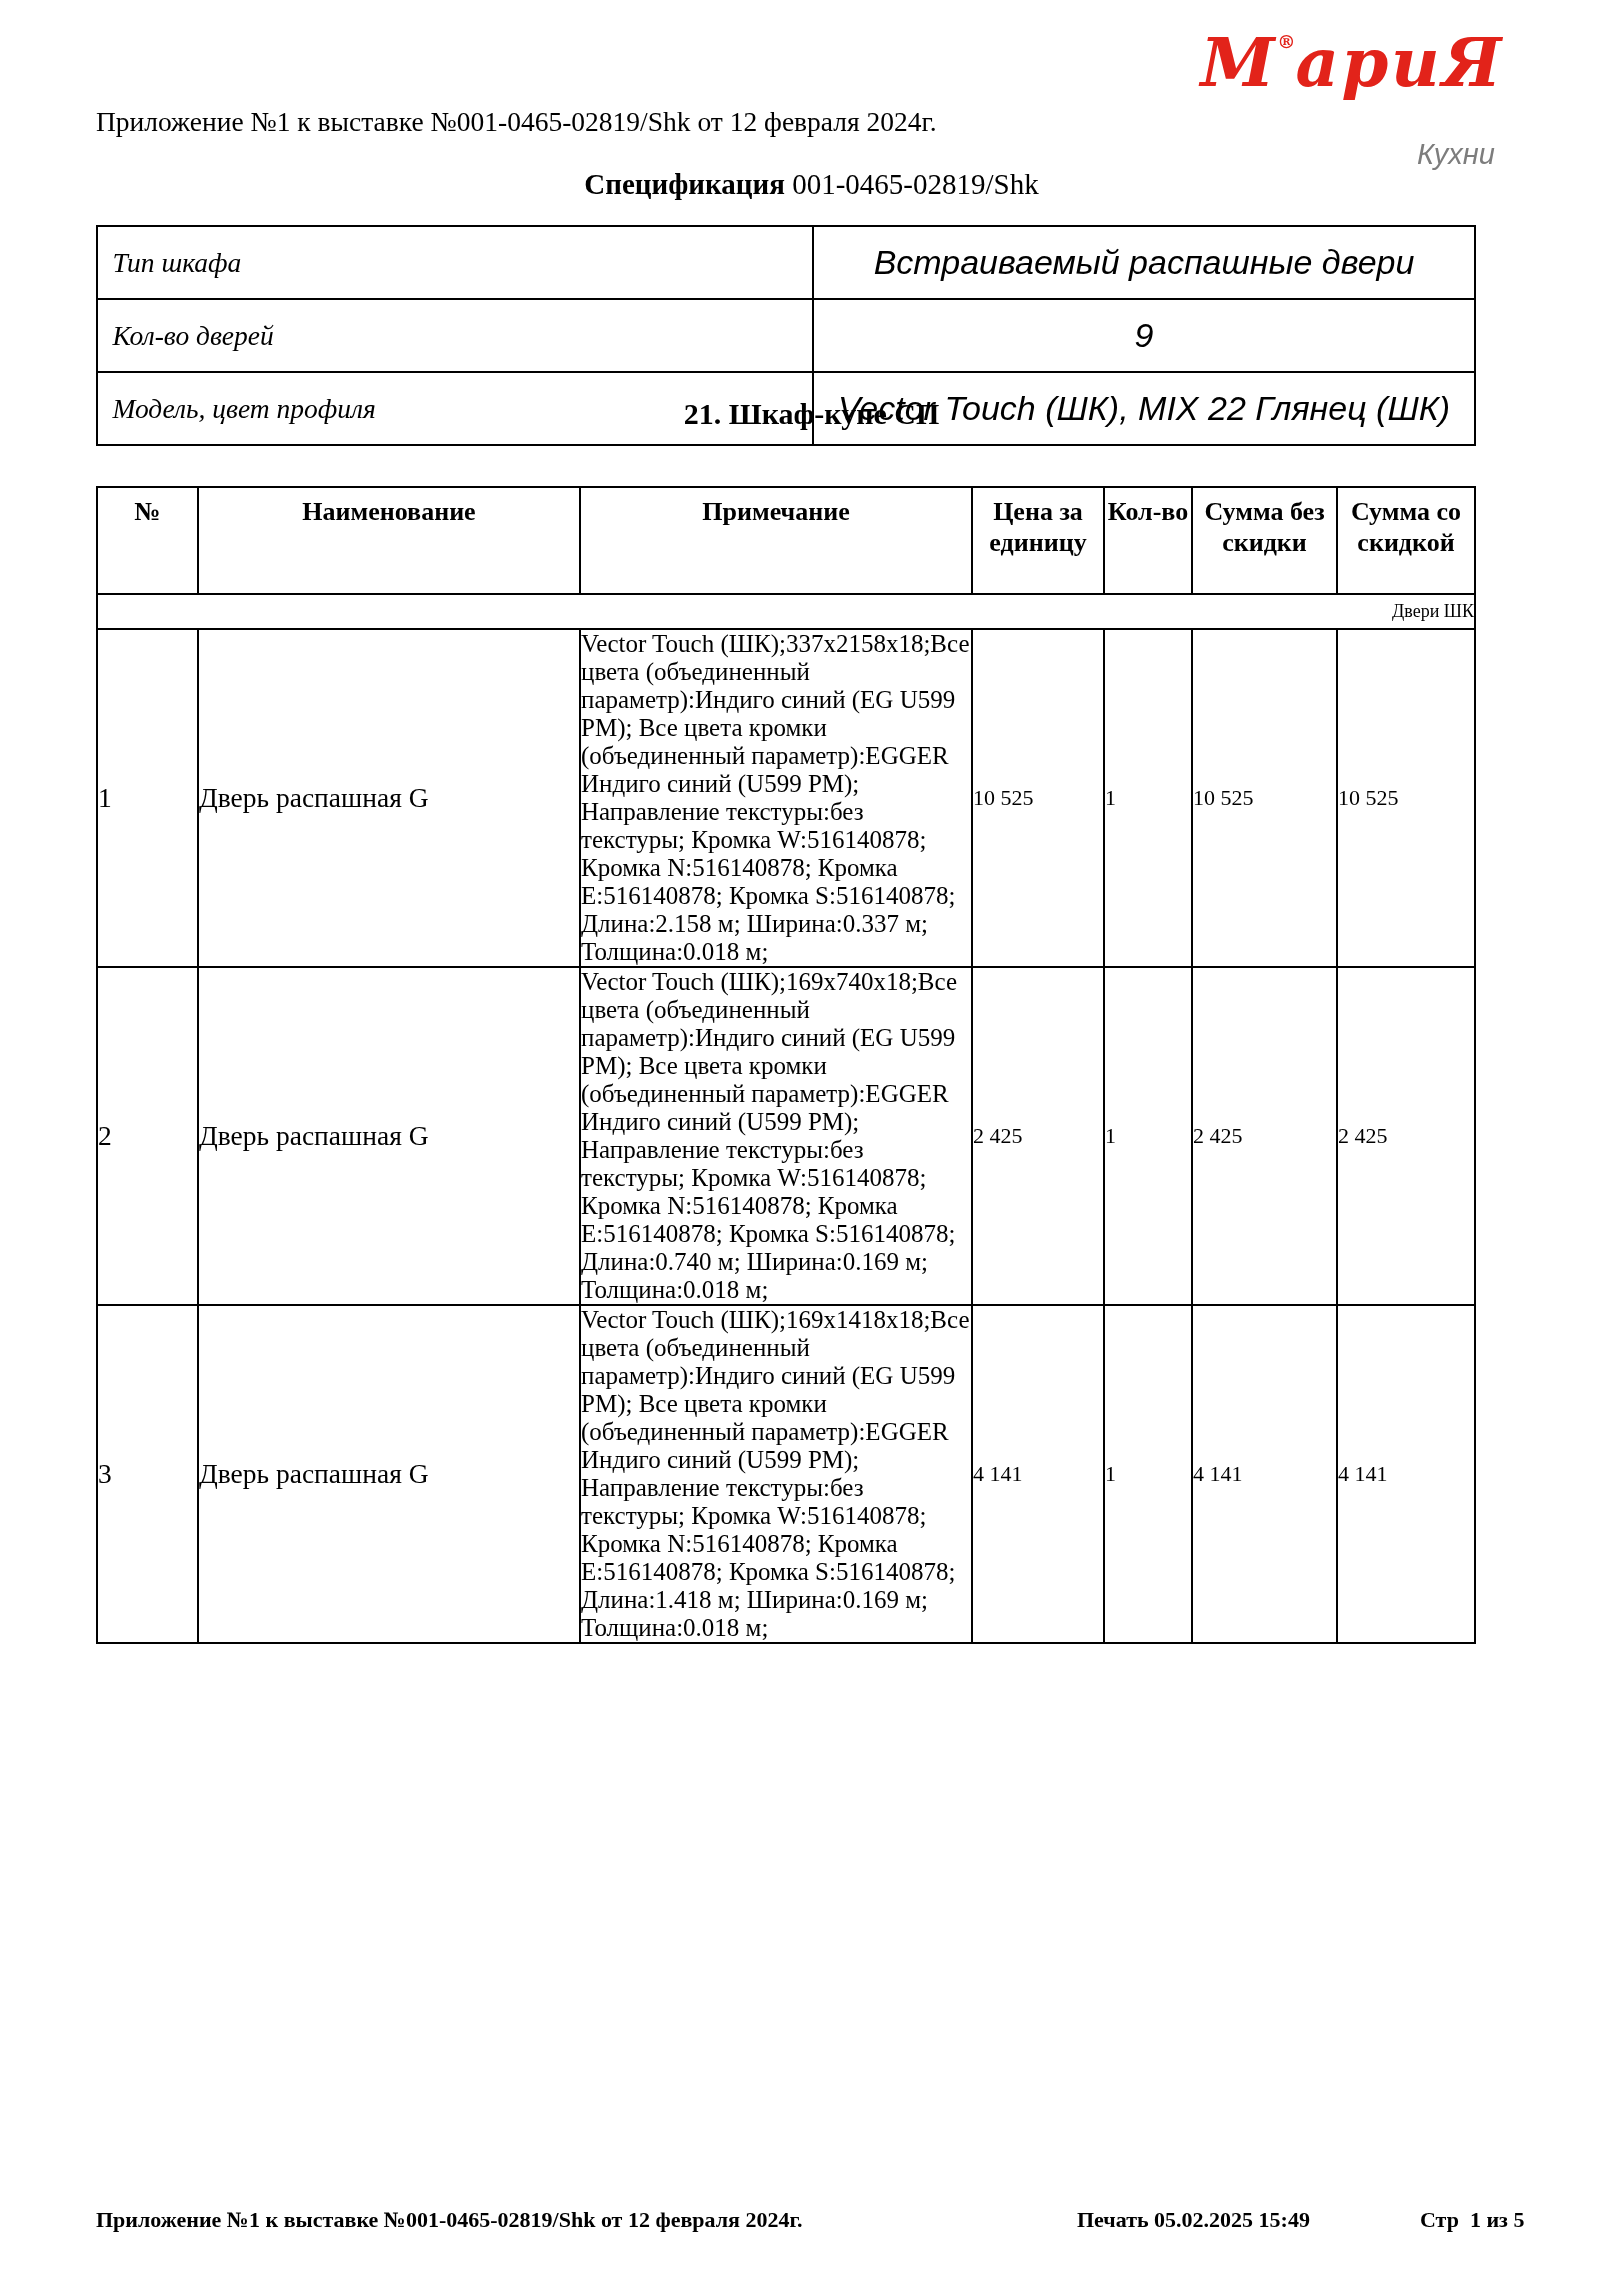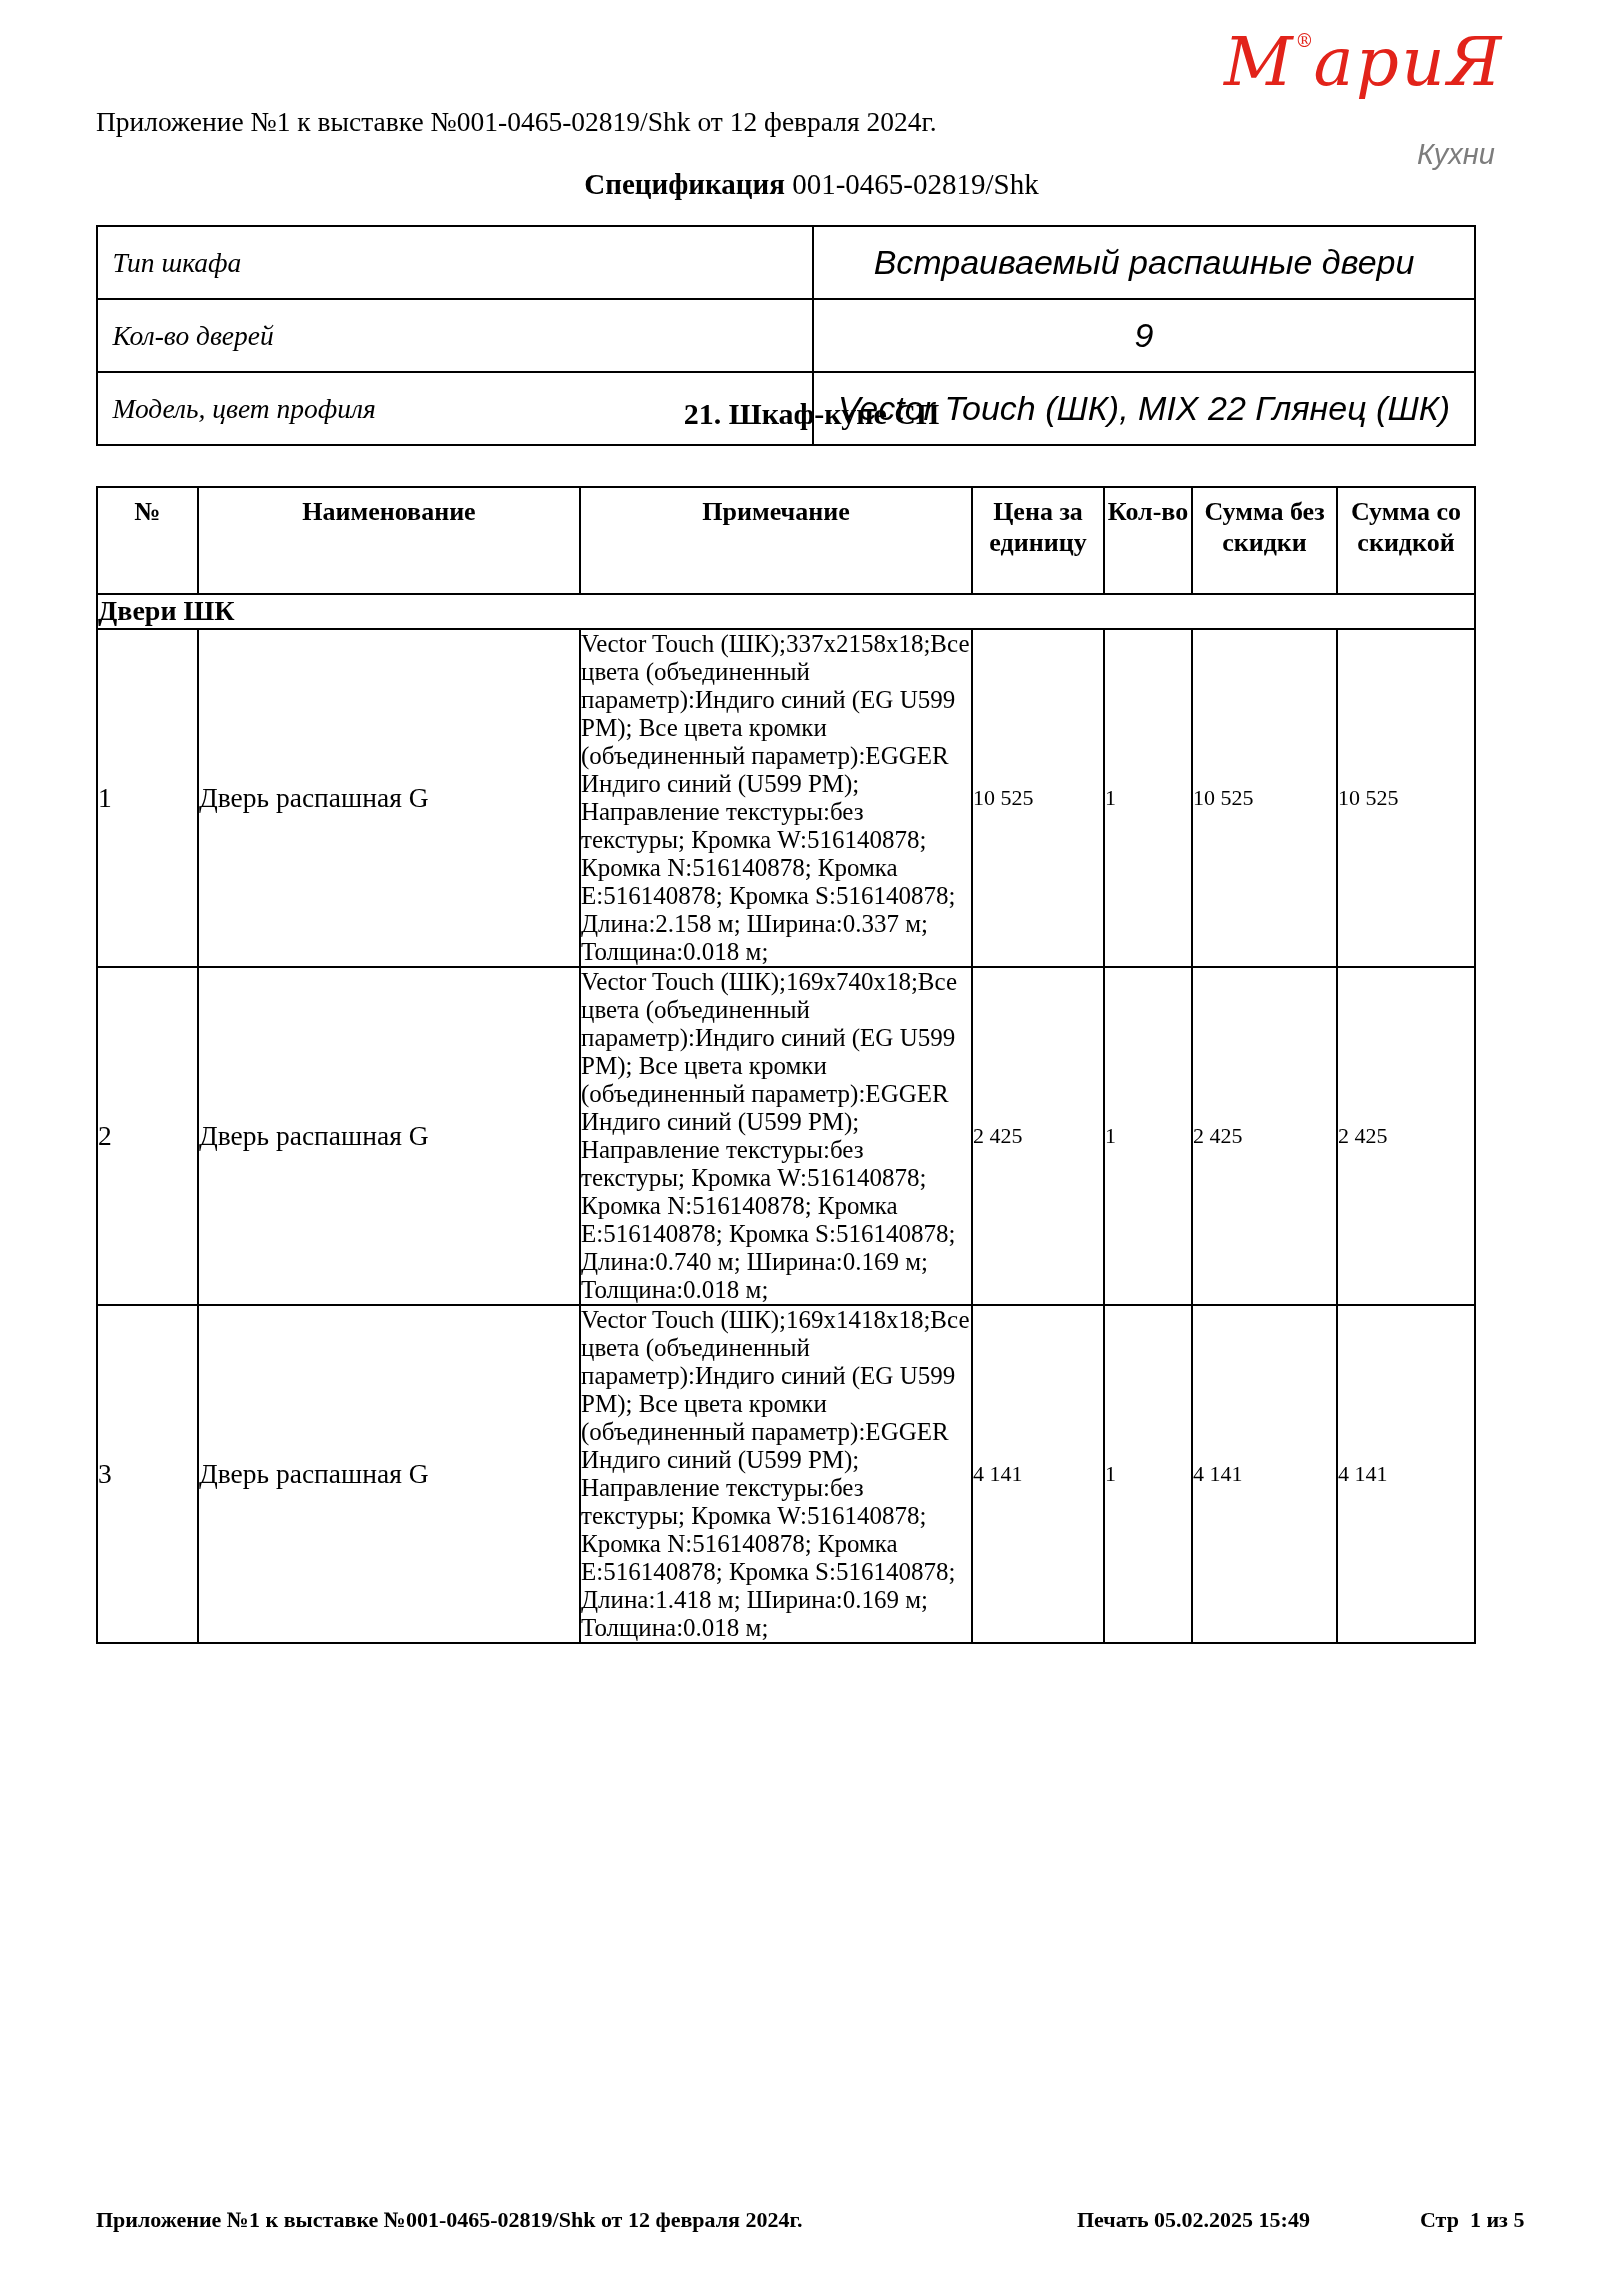--- a/index.html
+++ b/index.html
@@ -11,21 +11,21 @@
     color: #000000;
     font-family: "Liberation Serif", "DejaVu Serif", serif;
     overflow: hidden;
   }
 
   
   .logo { position:absolute; top:29px; right:119px; text-align:right; line-height:1; }
   .logo-script {
     font-family: "DejaVu Serif", serif;
     font-style: italic;
-    font-weight: normal;
+    font-weight: bold;
     font-size: 67px;
     letter-spacing: 2.6px;
     line-height: 1;
   }
   .logo-script sup { font-size: 18.3px; vertical-align: 38px; letter-spacing:0; }
   .logo-sub {
     font-family: "Liberation Sans", sans-serif;
     font-style: italic;
     font-size: 29px;
     margin-top: 1.3px;
@@ -73,21 +73,21 @@
     position:absolute; top:486px; left:96px;
     width:1378px; border-collapse:collapse; table-layout:fixed;
   }
   .items-table th, .items-table td { border:2px solid #000; padding:0; }
   .items-table th {
     font-size:26px; font-weight:bold; line-height:31px;
     vertical-align:top; padding-top:7.9px; height:97px;
     border-bottom-width:2.6px;
   }
   .group-row td {
-    font-weight:bold; text-align:left; font-size:28px;
+    font-weight:normal; text-align:right; font-size:18px;
     height:33px; border-bottom-width:2.6px;
   }
   .num-cell { font-size:27.5px; vertical-align:middle; padding-left:19.6px; }
   .name-cell { font-size:27.5px; vertical-align:middle; padding-left:18.3px; }
   .note-cell {
     font-size:25px; line-height:28px; vertical-align:top;
     padding:3.3px 5.2px 3.3px 6.5px;
     overflow-wrap:break-word;
   }
   .money-cell, .qty-cell { font-size:22px; text-align:left; vertical-align:middle; }

